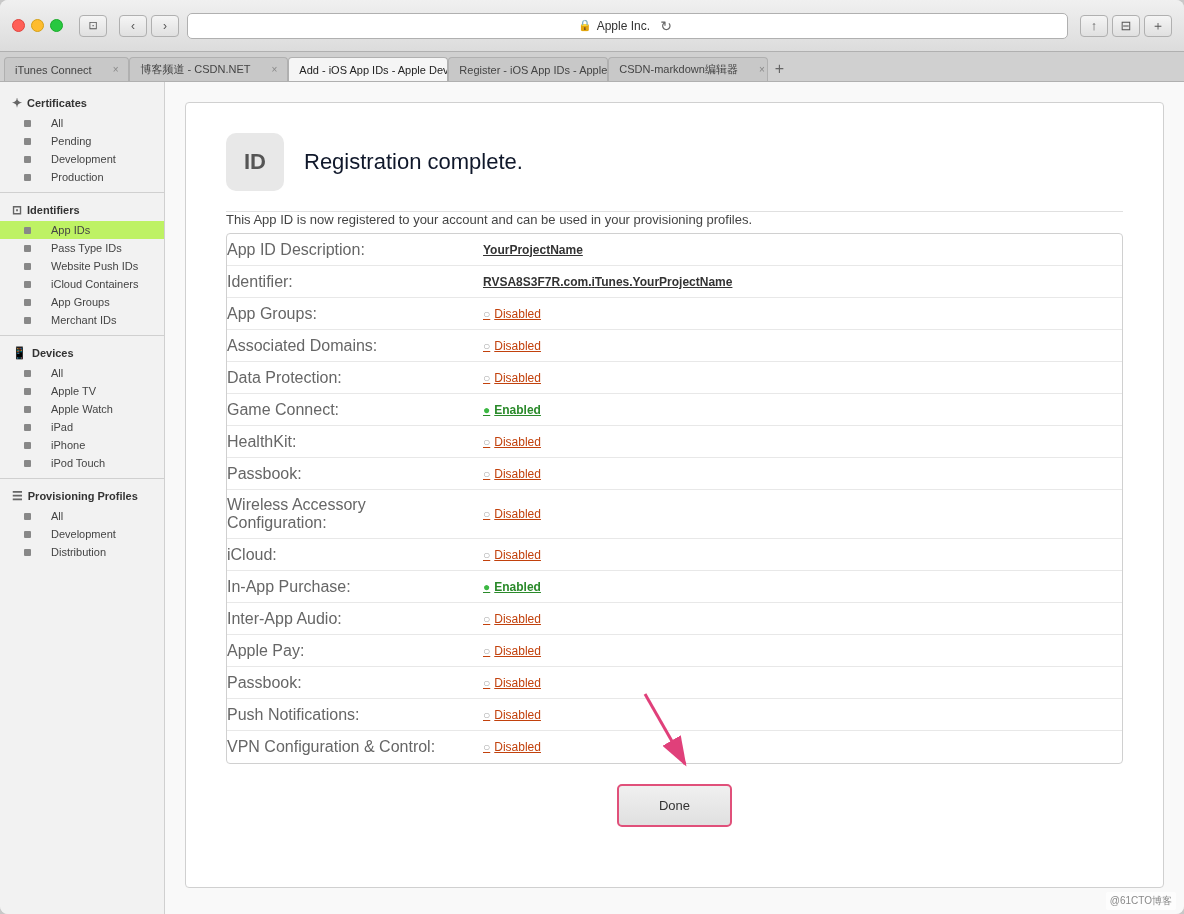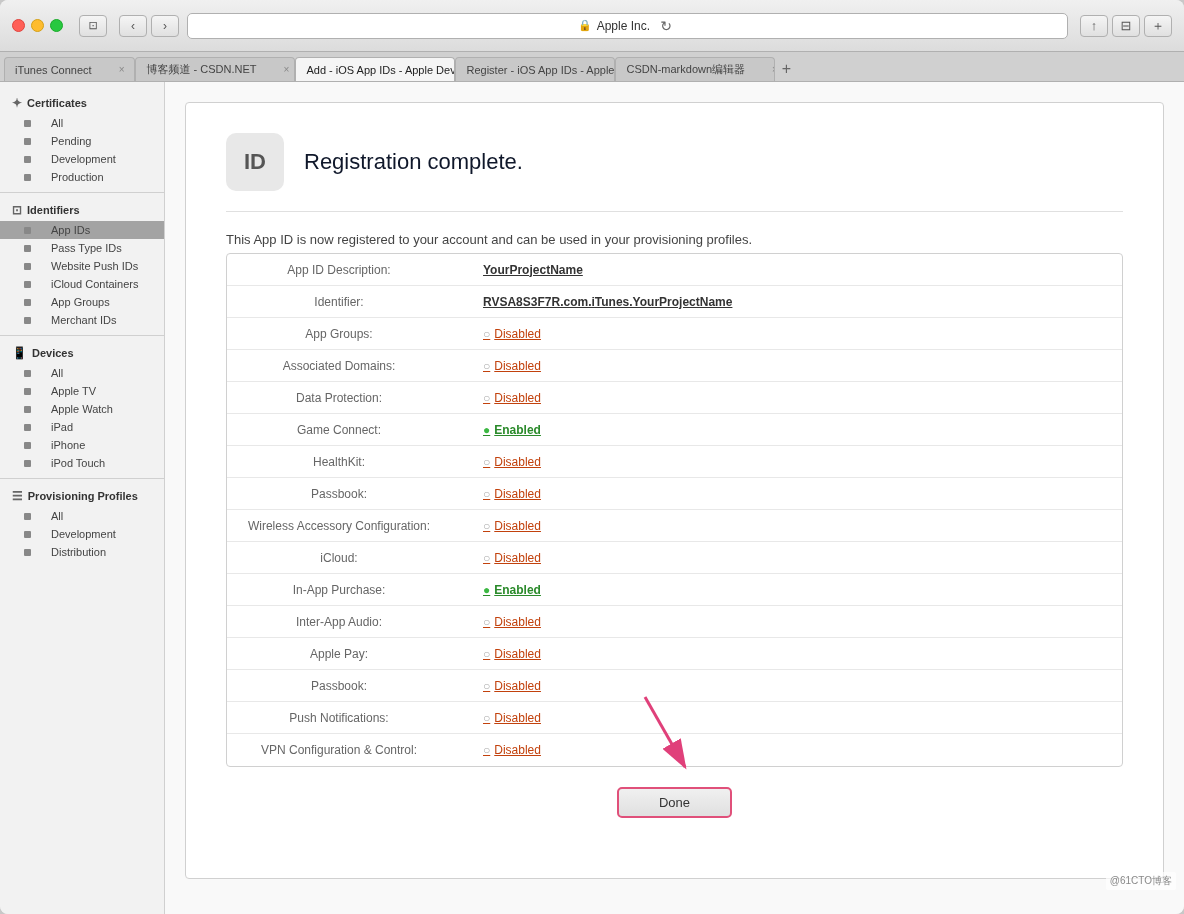--- a/index.html
+++ b/index.html
@@ -145,21 +145,21 @@
       height: 24px;
       padding: 0 10px;
       background: #c8c8c8;
       border: 1px solid #b0b0b0;
       border-bottom: none;
       border-radius: 4px 4px 0 0;
       font-size: 11px;
       color: #444;
       display: flex;
       align-items: center;
-      gap: 23px;
+      gap: 17px;
       cursor: pointer;
       white-space: nowrap;
       max-width: 160px;
       overflow: hidden;
     }
 
     .tab.active {
       background: #f5f5f5;
       color: #222;
       z-index: 1;
@@ -222,21 +222,21 @@
       display: flex;
       align-items: center;
       padding: 3px 12px 3px 24px;
       font-size: 11px;
       color: #444;
       cursor: pointer;
       gap: 20px;
     }
 
     .sidebar-item.active {
-      background: #a3a3a3;
+      background: #bef264;
       font-weight: 500;
     }
 
     .sidebar-dot {
       width: 7px;
       height: 7px;
       background: #888;
       border-radius: 1px;
       flex-shrink: 0;
     }
@@ -261,21 +261,20 @@
       margin: 20px;
       border: 1px solid #d0d0d0;
       border-radius: 4px;
       padding: 30px 40px;
     }
 
     .registration-header {
       display: flex;
       align-items: center;
       gap: 20px;
-      margin-bottom: 20px;
       padding-bottom: 20px;
       border-bottom: 1px solid #e0e0e0;
     }
 
     .id-icon {
       width: 58px;
       height: 58px;
       background: #e8e8e8;
       border-radius: 10px;
       display: flex;
@@ -306,22 +305,22 @@
       min-height: 32px;
     }
 
     .info-row:last-child {
       border-bottom: none;
     }
 
     .info-label {
       width: 240px;
       padding: 6px 16px 6px 0;
-      text-align: center;
-      font-size: 12px;
+      text-align: left;
+      font-size: 16px;
       color: #666;
       flex-shrink: 0;
     }
 
     .info-value {
       flex: 1;
       padding: 6px 16px;
       font-size: 12px;
       color: #333;
       text-decoration: underline;
@@ -355,21 +354,21 @@
     .done-section {
       text-align: center;
       padding: 20px 0 30px;
       position: relative;
     }
 
     .done-button {
       background: linear-gradient(to bottom, #f0f0f0, #e0e0e0);
       border: 2px solid #e0507a;
       border-radius: 5px;
-      padding: 6px 40px;
+      padding: 12px 40px;
       font-size: 13px;
       color: #333;
       cursor: pointer;
       display: inline-block;
     }
 
     
     .arrow-annotation {
       position: absolute;
       top: -80px;
@@ -377,21 +376,21 @@
       transform: translateX(-60px);
     }
 
     .arrow-svg {
       width: 120px;
       height: 100px;
     }
 
     .watermark {
       position: absolute;
-      bottom: 24px;
+      bottom: 4px;
       right: 8px;
       font-size: 10px;
       color: #888;
       background: rgba(255,255,255,0.7);
       padding: 2px 4px;
       border-radius: 2px;
     }
 
     
     .page-content::-webkit-scrollbar { width: 8px; }

